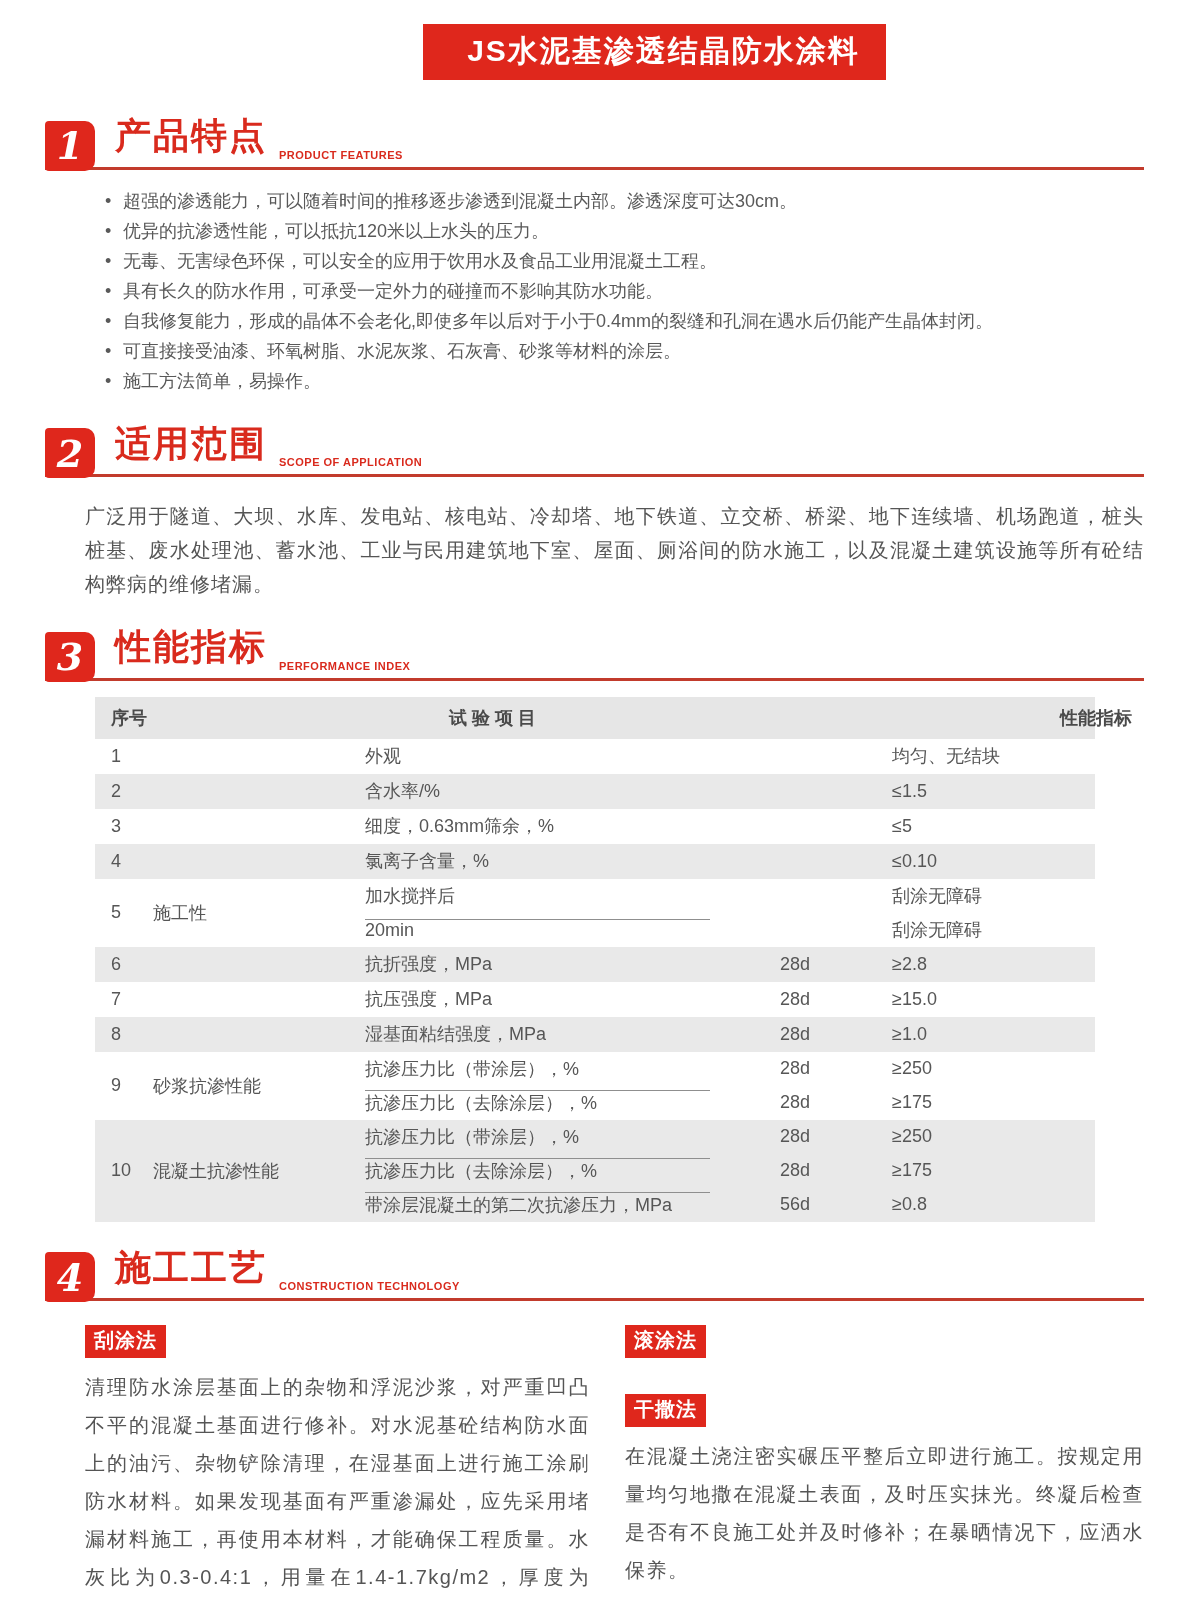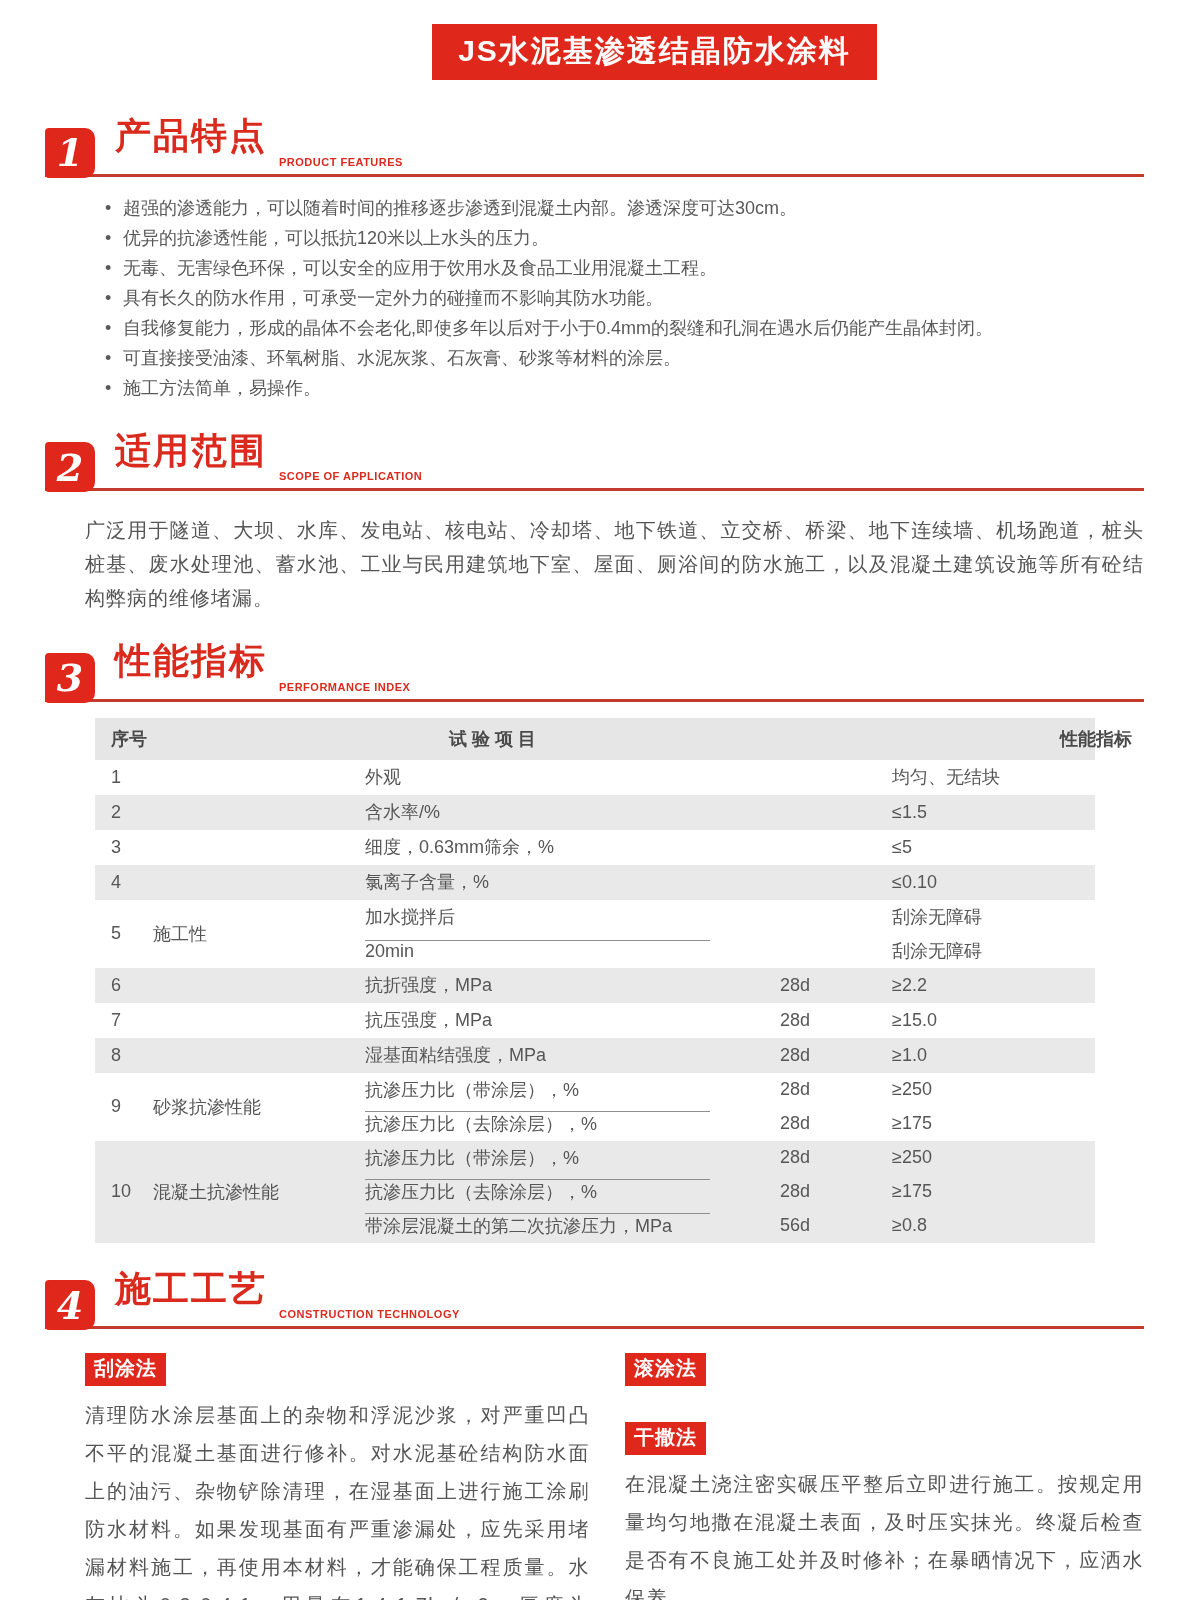--- a/index.html
+++ b/index.html
@@ -17,21 +17,21 @@
   
   .title-bar { text-align: center; }
   .title-box {
     display: inline-block;
     transform: translateX(60px);
     background: #df271c;
     color: #ffffff;
     font-size: 30px;
     font-weight: bold;
     letter-spacing: 2px;
-    padding: 7px 26px 8px 26px;
+    padding: 7px 26px 8px 44px;
   }
 
   
   .sec-head {
     display: flex;
     align-items: flex-end;
     border-bottom: 3px solid #c23b2c;
     position: relative;
   }
   .sec-num {
@@ -47,21 +47,21 @@
     margin-bottom: -4px;
     flex: 0 0 auto;
   }
   .sec-title-zh {
     color: #d92a1d;
     font-size: 36px;
     font-weight: bold;
     letter-spacing: 2px;
     margin-left: 20px;
     line-height: 1.1;
-    padding-bottom: 18px;
+    padding-bottom: 11px;
   }
   .sec-title-en {
     color: #d92a1d;
     font-size: 11px;
     font-weight: bold;
     margin-left: 12px;
     padding-bottom: 6px;
     letter-spacing: 0.5px;
   }
 
@@ -224,21 +224,21 @@
         <div class="cell c3 r1">加水搅拌后</div>
         <div class="cell c5 r1">刮涂无障碍</div>
         <div class="cell c3 r2 div-top">20min</div>
         <div class="cell c5 r2">刮涂无障碍</div>
       </div>
 
       <div class="t-row h1 striped">
         <div class="cell c1">6</div>
         <div class="cell c3">抗折强度，MPa</div>
         <div class="cell c4">28d</div>
-        <div class="cell c5">≥2.2</div>
+        <div class="cell c5">≥2.8</div>
       </div>
 
       <div class="t-row h1">
         <div class="cell c1">7</div>
         <div class="cell c3">抗压强度，MPa</div>
         <div class="cell c4">28d</div>
         <div class="cell c5">≥15.0</div>
       </div>
 
       <div class="t-row h1 striped">

